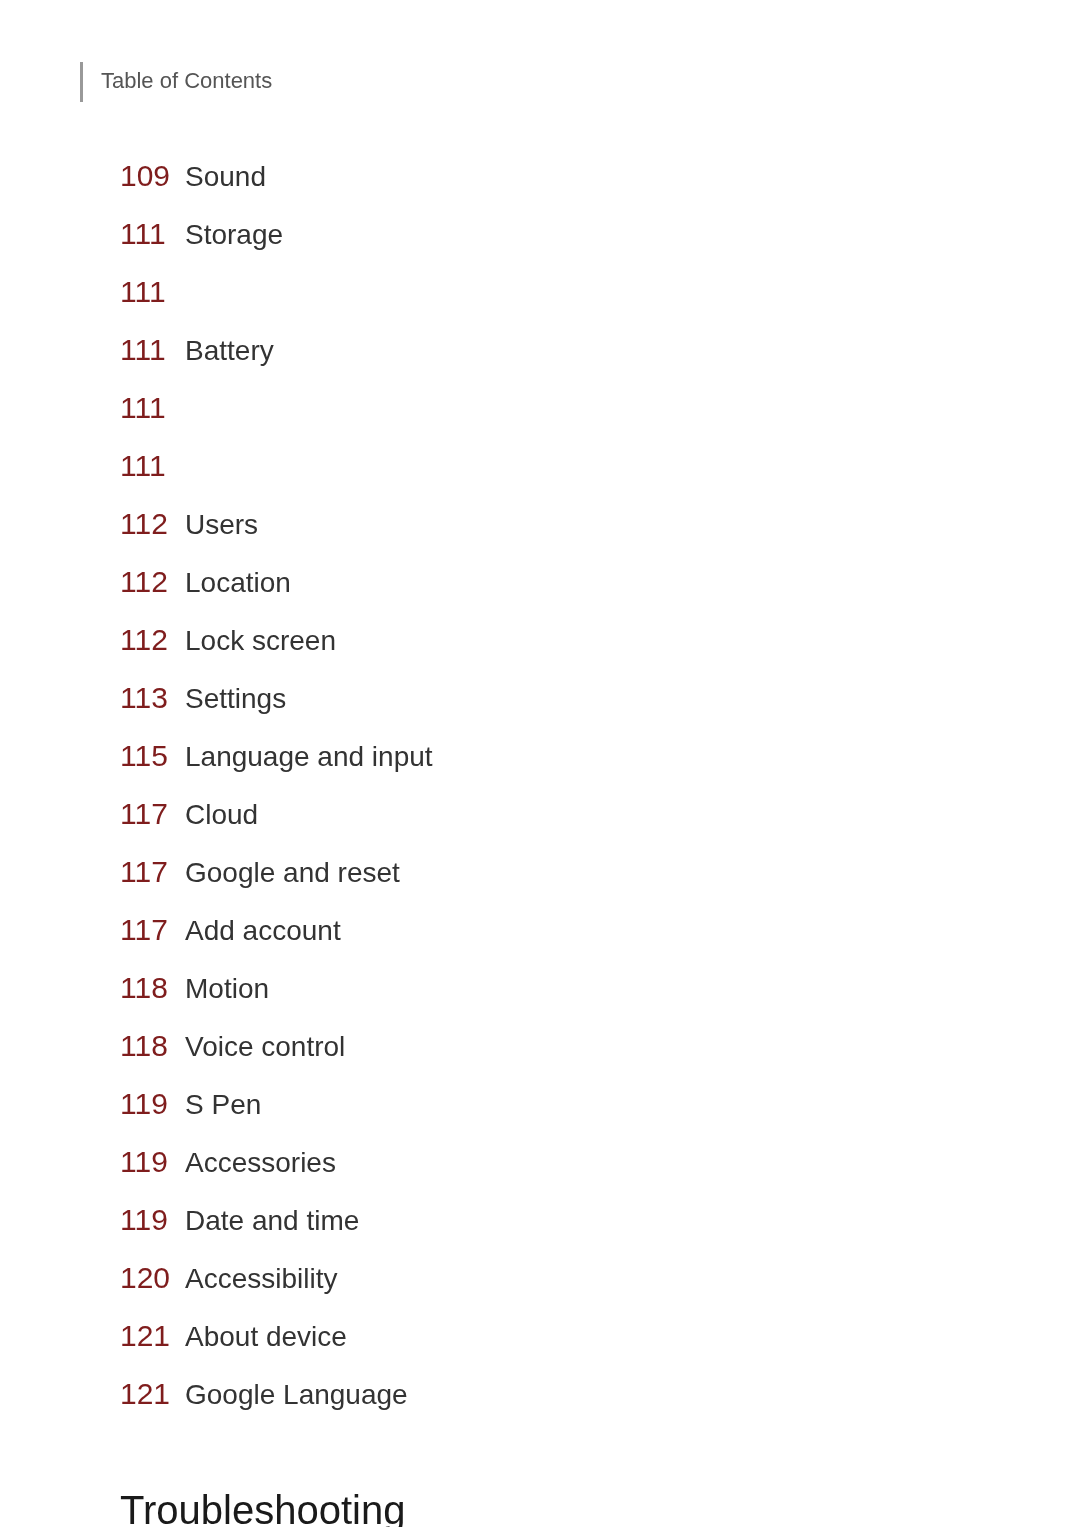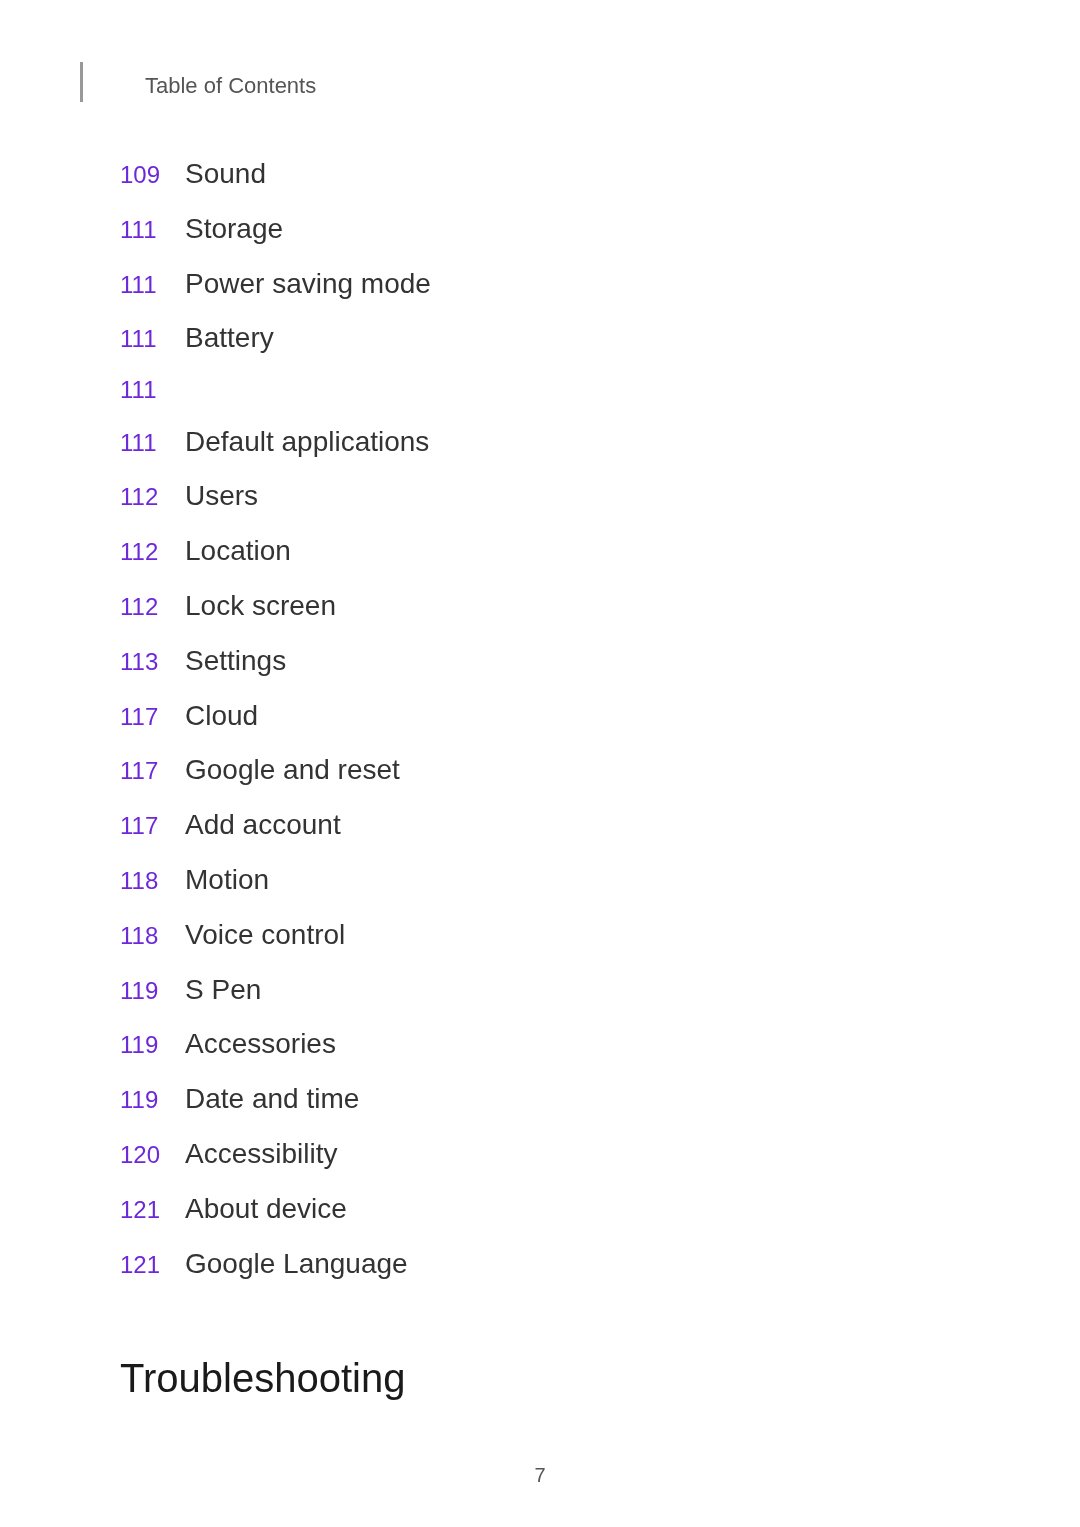--- a/index.html
+++ b/index.html
@@ -20,24 +20,23 @@
     .page-container {
       width: 1080px;
       min-height: 1527px;
       background: #ffffff;
       padding: 40px 80px 80px 80px;
       position: relative;
     }
 
     .header-section {
       display: flex;
-      align-items: flex-end;
+      align-items: center;
       margin-bottom: 50px;
       padding-top: 20px;
-      gap: 44px;
     }
 
     .left-border {
       width: 3px;
       height: 40px;
       background: #999999;
       margin-right: 18px;
       margin-top: 2px;
       flex-shrink: 0;
     }
@@ -57,22 +56,22 @@
 
     .toc-item {
       display: flex;
       align-items: baseline;
       margin-bottom: 10px;
       line-height: 1.6;
     }
 
     .toc-number {
       font-family: Arial, sans-serif;
-      font-size: 24px;
-      color: #6d28d9;
+      font-size: 30px;
+      color: #7f1d1d;
       min-width: 65px;
       flex-shrink: 0;
     }
 
     .toc-title {
       font-family: Arial, sans-serif;
       font-size: 28px;
       color: #333333;
     }
 
@@ -108,50 +107,52 @@
       <div class="toc-item">
         <span class="toc-number">109</span>
         <span class="toc-title">Sound</span>
       </div>
       <div class="toc-item">
         <span class="toc-number">111</span>
         <span class="toc-title">Storage</span>
       </div>
       <div class="toc-item">
         <span class="toc-number">111</span>
-        <span class="toc-title">Power saving mode</span>
       </div>
       <div class="toc-item">
         <span class="toc-number">111</span>
         <span class="toc-title">Battery</span>
       </div>
       <div class="toc-item">
         <span class="toc-number">111</span>
       </div>
       <div class="toc-item">
         <span class="toc-number">111</span>
-        <span class="toc-title">Default applications</span>
       </div>
       <div class="toc-item">
         <span class="toc-number">112</span>
         <span class="toc-title">Users</span>
       </div>
       <div class="toc-item">
         <span class="toc-number">112</span>
         <span class="toc-title">Location</span>
       </div>
       <div class="toc-item">
         <span class="toc-number">112</span>
         <span class="toc-title">Lock screen</span>
       </div>
       <div class="toc-item">
         <span class="toc-number">113</span>
         <span class="toc-title">Settings</span>
       </div>
       <div class="toc-item">
+        <span class="toc-number">115</span>
+        <span class="toc-title">Language and input</span>
+      </div>
+      <div class="toc-item">
         <span class="toc-number">117</span>
         <span class="toc-title">Cloud</span>
       </div>
       <div class="toc-item">
         <span class="toc-number">117</span>
         <span class="toc-title">Google and reset</span>
       </div>
       <div class="toc-item">
         <span class="toc-number">117</span>
         <span class="toc-title">Add account</span>

